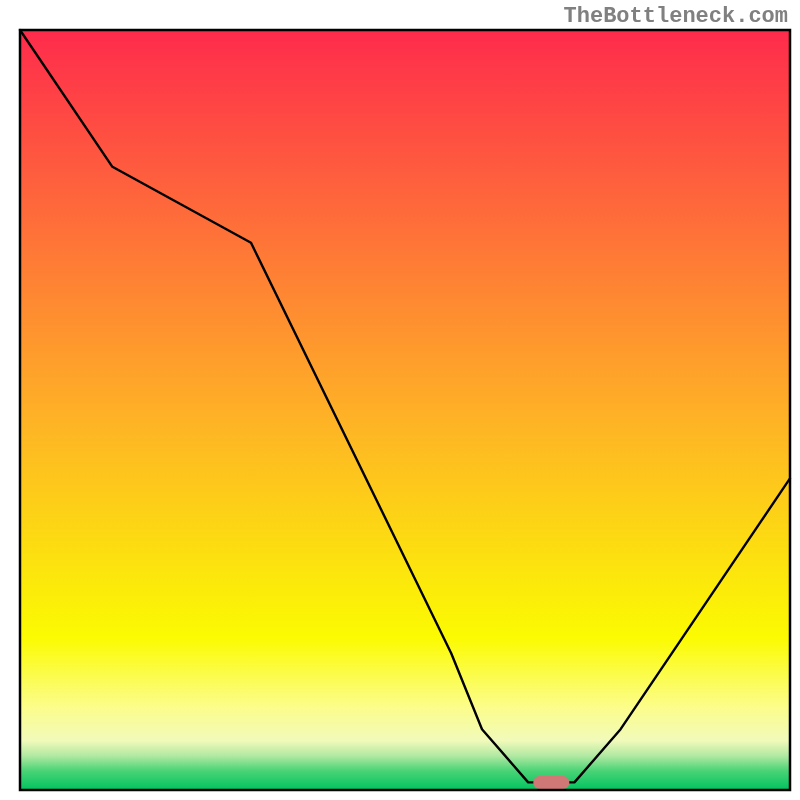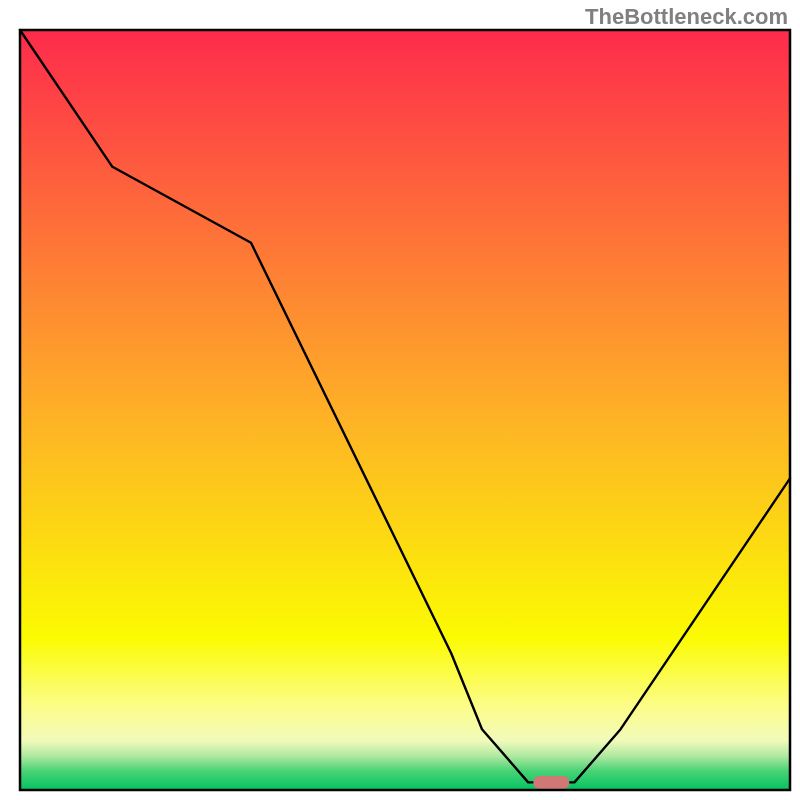--- a/index.html
+++ b/index.html
@@ -12,21 +12,21 @@
   }
   .container {
     position: relative;
     width: 800px;
     height: 800px;
   }
   .watermark {
     position: absolute;
     top: 4px;
     right: 12px;
-    font-family: Liberation Sans, sans-serif;
+    font-family: Liberation Mono, monospace;
     font-size: 22px;
     font-weight: bold;
     color: #808080;
     z-index: 10;
   }
   svg.chart {
     position: absolute;
     left: 0;
     top: 0;
     width: 800px;

